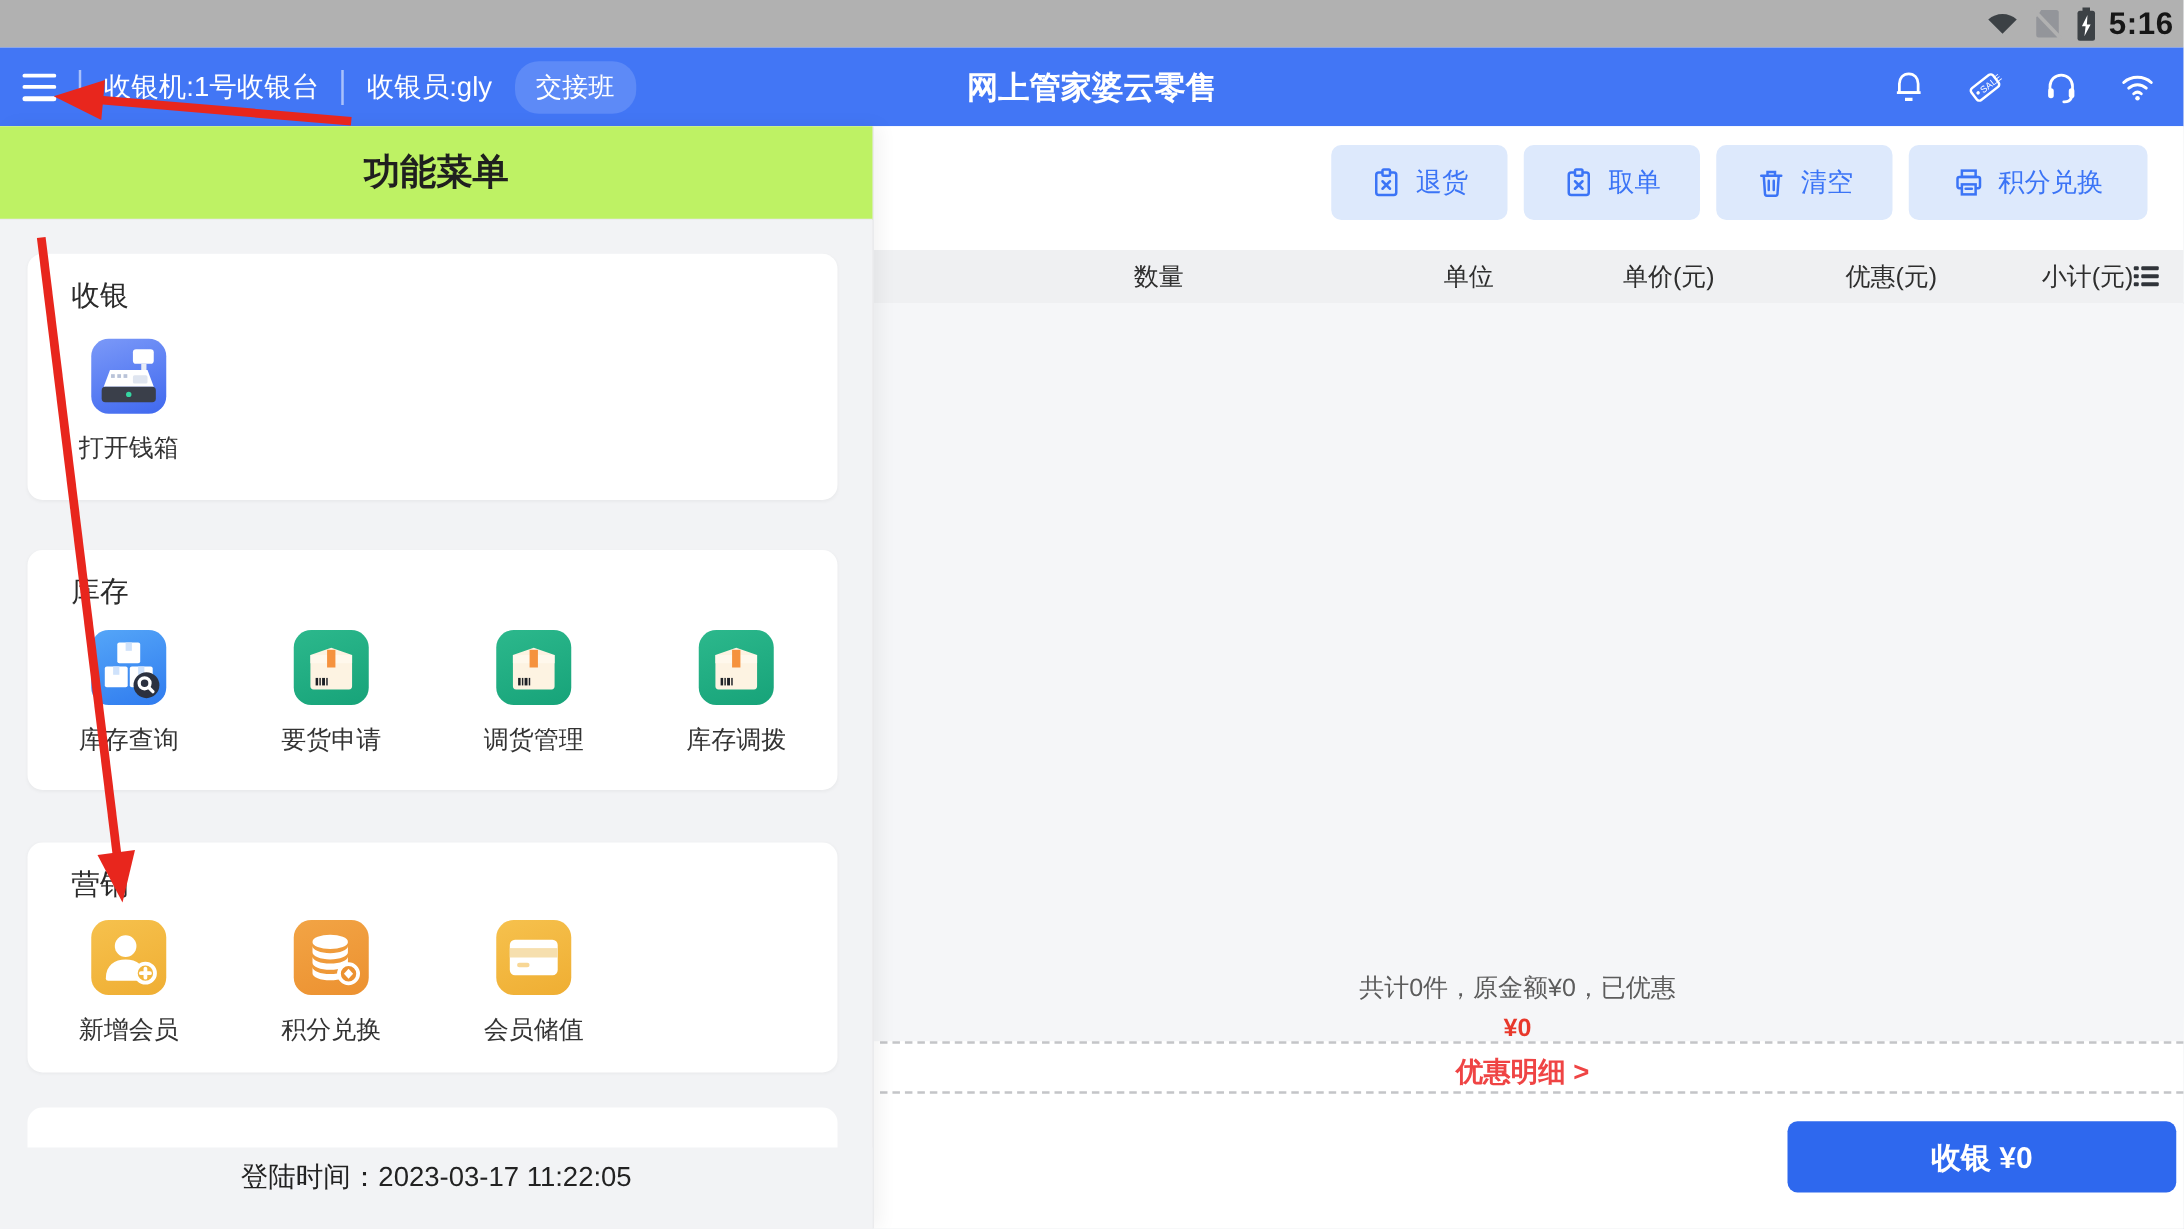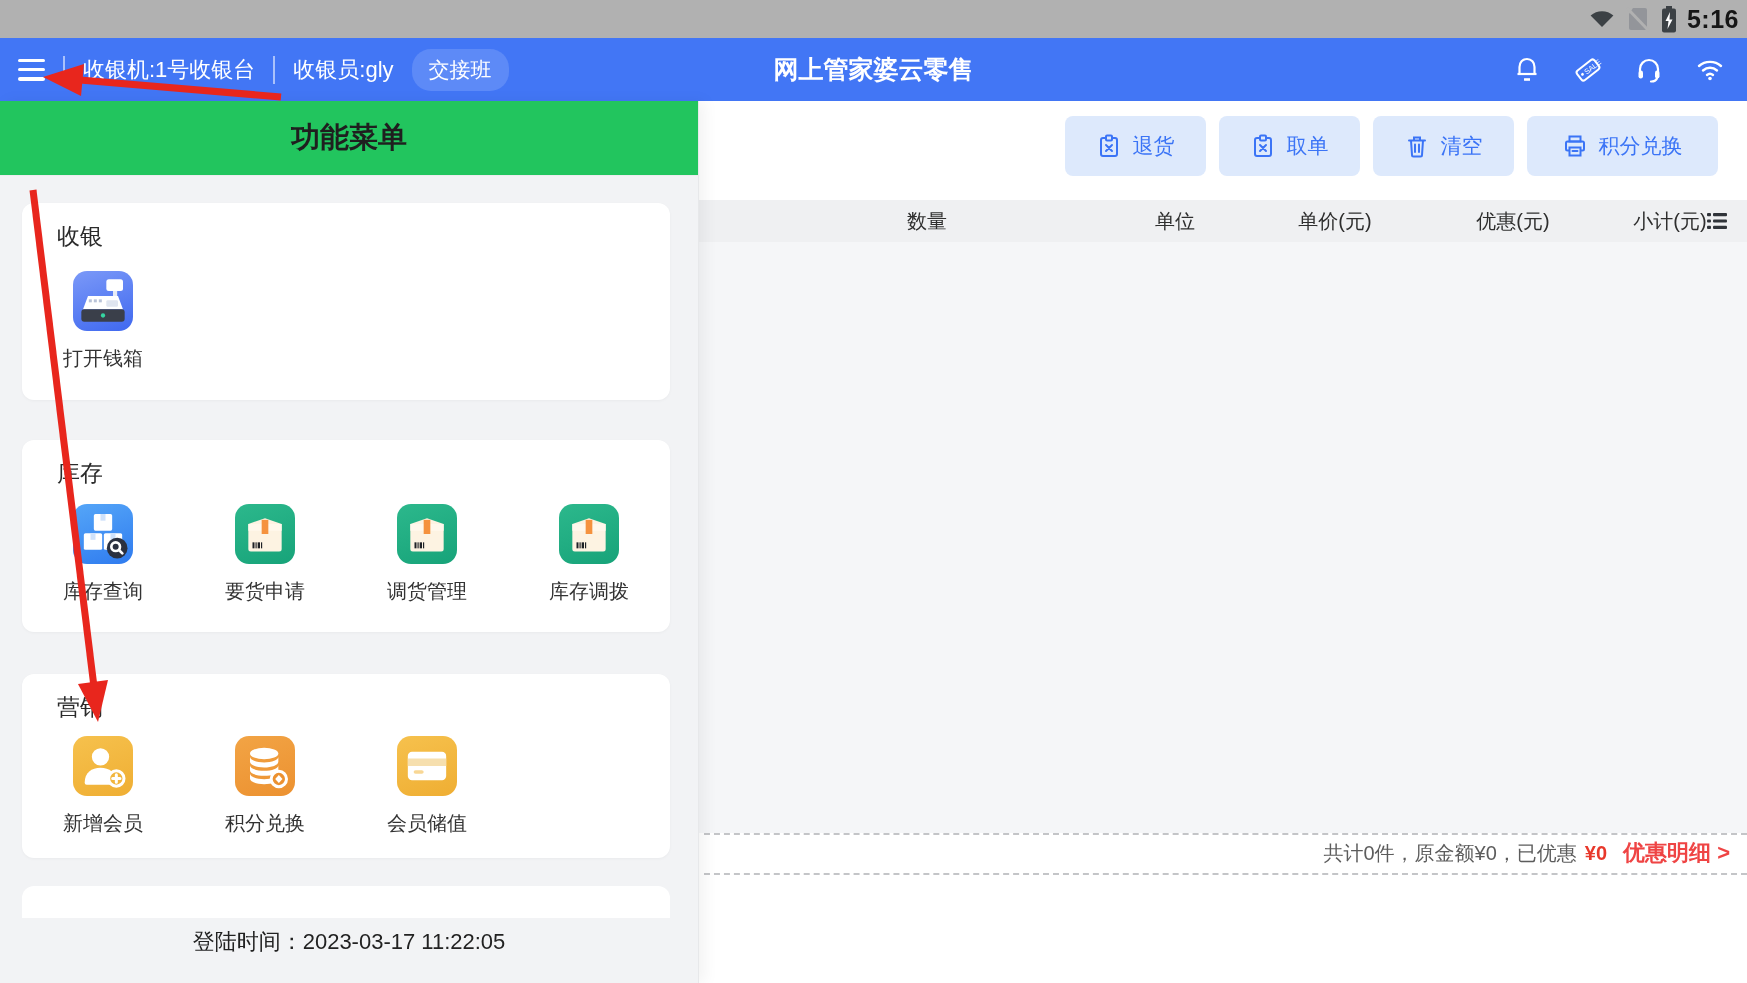--- a/index.html
+++ b/index.html
@@ -20,21 +20,21 @@
   .appbar-text{font-size:22px;white-space:nowrap;}
   .shift-pill{margin-left:18px;background:#5d8af7;border-radius:19px;padding:7px 17px;font-size:21px;color:#fff;cursor:pointer;}
   .appbar-title{position:absolute;left:0;top:0;width:1747px;height:63px;display:flex;align-items:center;justify-content:center;
     font-size:25px;font-weight:700;pointer-events:none;font-family:Liberation Mono, monospace;}
   .appbar .right{position:absolute;right:22px;top:0;height:63px;display:flex;align-items:center;gap:31px;}
   .abicon{width:30px;height:30px;display:block;cursor:pointer;}
 
   
   .drawer{position:absolute;left:0;top:101px;width:698px;height:882px;background:#f2f3f5;
     border-right:1px solid #e7e8ea;box-shadow:6px 0 14px rgba(0,0,0,.05);z-index:5;}
-  .drawer-header{position:absolute;left:0;top:0;width:698px;height:74px;background:#22c55e;
+  .drawer-header{position:absolute;left:0;top:0;width:698px;height:74px;background:#bef264;
     display:flex;align-items:center;justify-content:center;border-bottom:1px solid #ececee;
     font-size:29px;font-weight:700;color:#1f1f1f;}
   .card{position:absolute;left:22px;width:648px;background:#fff;border-radius:12px;box-shadow:0 1px 3px rgba(0,0,0,.04);}
   .card-title{position:absolute;left:35px;top:18px;font-size:23px;color:#2b2b2b;}
   .fn-item{position:absolute;width:124px;text-align:center;cursor:pointer;}
   .tile{width:60px;height:60px;border-radius:14px;margin:0 auto;position:relative;}
   .fn-label{margin-top:14px;font-size:20px;color:#333;}
   .tile svg{position:absolute;left:0;top:0;}
   .card-stub{position:absolute;left:22px;top:785px;width:648px;height:33px;background:#fff;border-radius:12px 12px 0 0;}
   .drawer-footer{position:absolute;left:0;top:817px;width:698px;height:65px;background:#f2f3f5;
@@ -56,21 +56,21 @@
   .tbtn svg{flex:0 0 auto;}
   .w141{width:141px;} .w191{width:191px;}
   .thead{position:absolute;left:0;top:99px;width:1049px;height:42px;background:#eff0f2;border-bottom:1px solid #e2e3e5;}
   .th{position:absolute;top:0;height:42px;display:flex;align-items:center;transform:translateX(-50%);
     font-size:20px;color:#2e2e2e;white-space:nowrap;}
   .list-icon{position:absolute;left:1007px;top:9px;width:24px;height:24px;cursor:pointer;}
   .cart{position:absolute;left:0;top:141px;width:1049px;height:591px;background:#f5f6f8;}
   .dash{position:absolute;left:6px;right:0;border-top:2px dashed #c4c5c8;}
   .dash1{top:732px;} .dash2{top:772px;}
   .summary{position:absolute;left:0;top:732px;width:1049px;height:40px;display:flex;align-items:center;
-    justify-content:flex-end;padding-right:17px;box-sizing:border-box;gap:8px;white-space:nowrap;}
+    justify-content:flex-end;padding-right:17px;box-sizing:border-box;gap:8px;white-space:nowrap;flex-direction:column;}
   .sum-grey{font-size:20px;color:#5c5c5c;}
   .sum-red{font-size:20px;color:#e8382b;font-weight:700;}
   .sum-link{font-size:22px;color:#ef4444;font-weight:700;margin-left:8px;cursor:pointer;}
   .order-discount-btn{position:absolute;left:578px;top:796px;width:145px;height:57px;background:#fff;
     border:2px solid #4276f5;border-radius:8px;color:#3b74f6;font-size:21px;font-family:"Liberation Sans",sans-serif;cursor:pointer;}
   .checkout-btn{position:absolute;left:732px;top:796px;width:311px;height:57px;background:#2e68ee;border:none;
     border-radius:8px;color:#fff;font-size:24px;font-weight:700;font-family:"Liberation Sans",sans-serif;cursor:pointer;}
 
   
   .annot{position:absolute;left:0;top:0;width:1747px;height:983px;pointer-events:none;z-index:20;}
@@ -200,20 +200,21 @@
     <div class="cart"></div>
 
     <div class="dash dash1"></div>
     <div class="summary">
       <span class="sum-grey">共计0件，原金额¥0，已优惠</span>
       <span class="sum-red">¥0</span>
       <span class="sum-link">优惠明细 &gt;</span>
     </div>
     <div class="dash dash2"></div>
 
+    <button class="checkout-btn">收银 ¥0</button>
   </div>
 
   <div class="drawer">
     <div class="drawer-header">功能菜单</div>
 
     <div class="card" style="top:102px;height:197px;">
       <div class="card-title">收银</div>
       <div class="fn-item" style="left:19px;top:68px;">
         <div class="tile tile-register">
           <svg width="60" height="60" viewBox="0 0 36 36">

